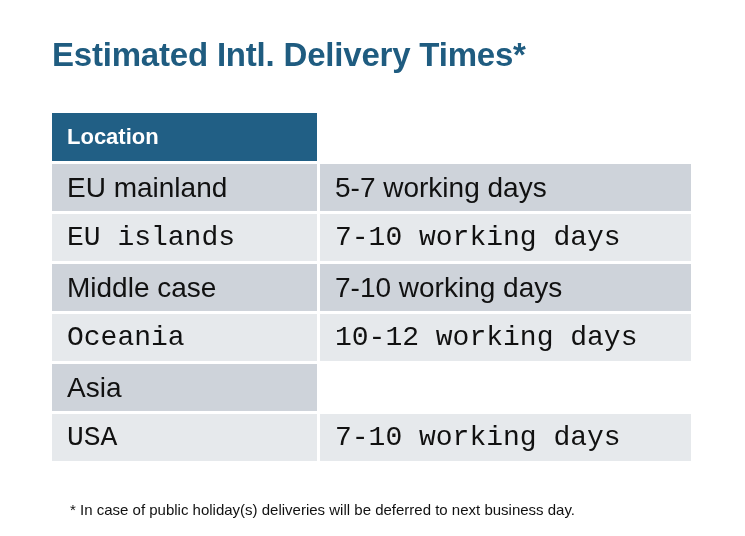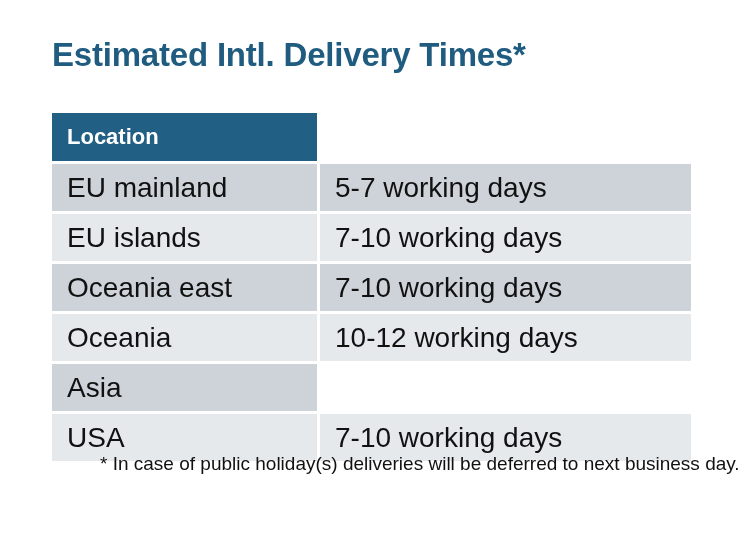--- a/index.html
+++ b/index.html
@@ -76,30 +76,30 @@
     height: 48px;
     font-size: 22px;
   }
 
   .row-odd .cell {
     background: #ced3da;
   }
 
   .row-even .cell {
     background: #e6e9ec;
+    font-family: Liberation Mono, monospace;
   }
 
   .footnote {
     position: absolute;
     left: 70px;
-    top: 453px;
-    font-size: 19px;
+    top: 501px;
+    font-size: 15px;
     color: #111111;
     white-space: nowrap;
-    margin-left: 30px;
   }
 </style>
 </head>
 <body>
 
 <div class="page">
 
   <div class="page-title">Estimated Intl. Delivery Times*</div>
 
   <div class="table">
@@ -112,21 +112,21 @@
       <div class="cell col-location">EU mainland</div>
       <div class="cell col-delivery">5-7 working days</div>
     </div>
 
     <div class="row row-even">
       <div class="cell col-location">EU islands</div>
       <div class="cell col-delivery">7-10 working days</div>
     </div>
 
     <div class="row row-odd">
-      <div class="cell col-location">Oceania east</div>
+      <div class="cell col-location">Middle case</div>
       <div class="cell col-delivery">7-10 working days</div>
     </div>
 
     <div class="row row-even">
       <div class="cell col-location">Oceania</div>
       <div class="cell col-delivery">10-12 working days</div>
     </div>
 
     <div class="row row-odd">
       <div class="cell col-location">Asia</div>

